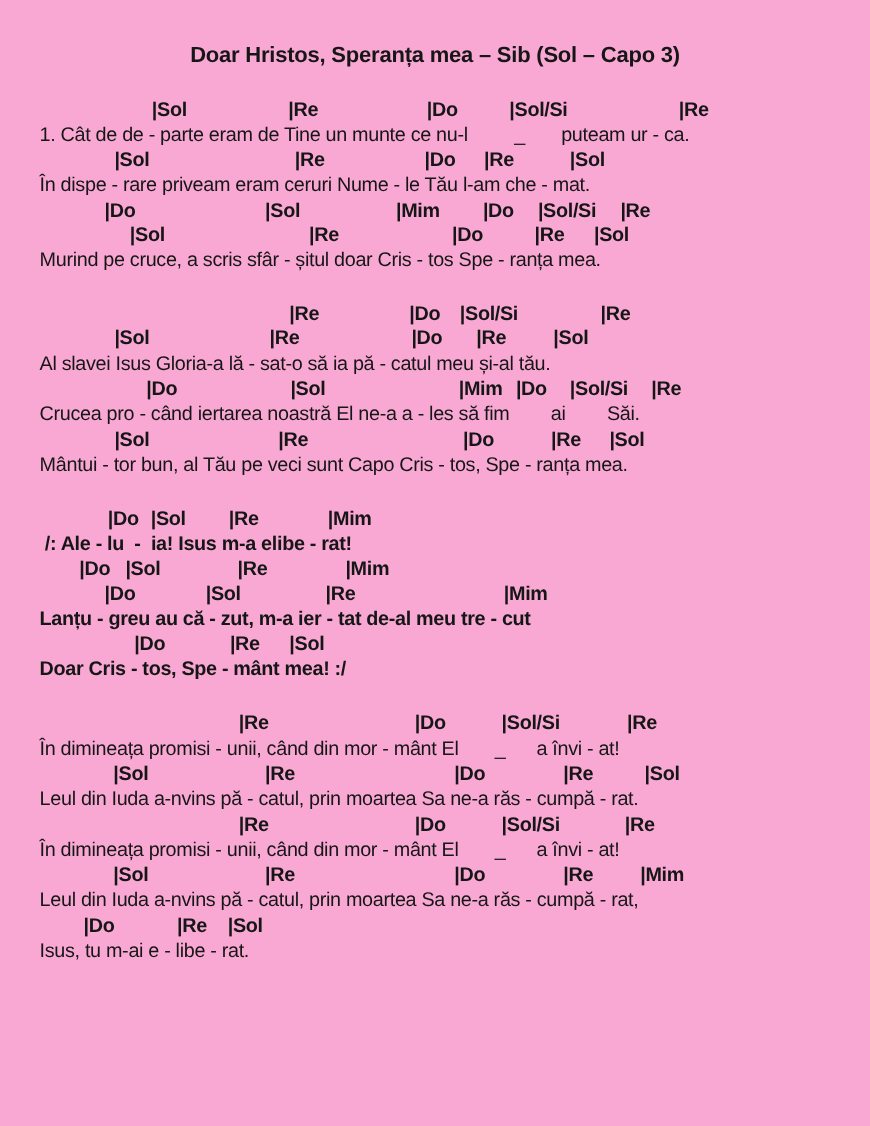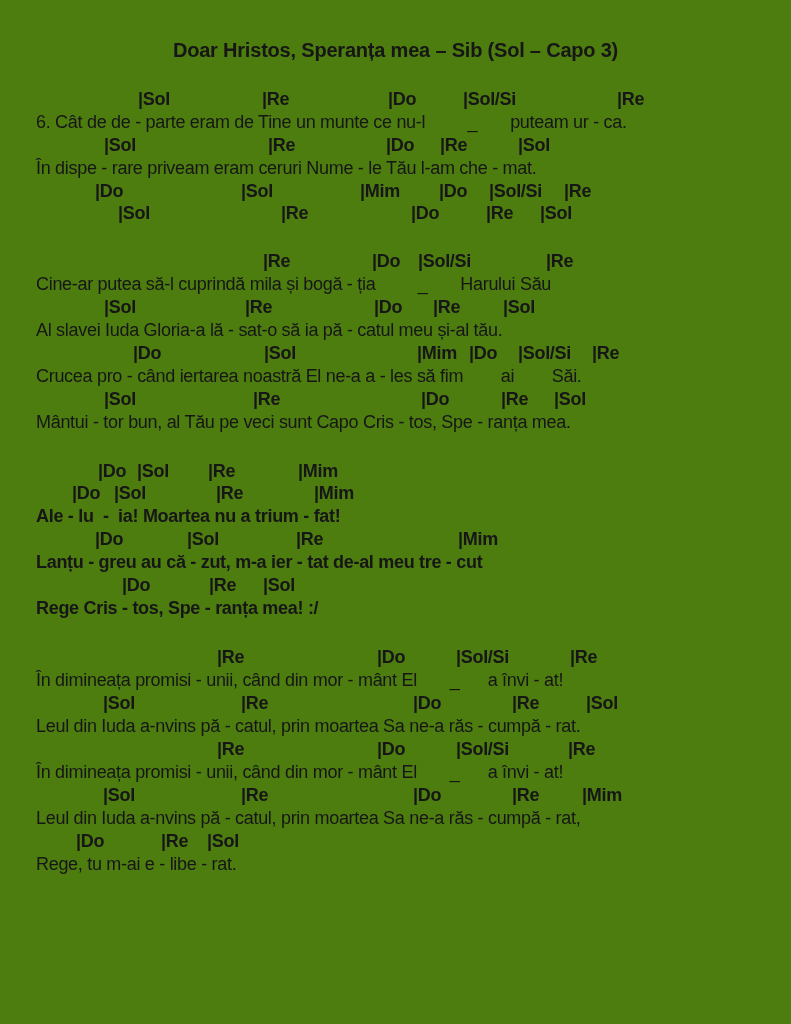--- a/index.html
+++ b/index.html
@@ -4,21 +4,21 @@
 <style>
   html, body {
     margin: 0;
     padding: 0;
     background: #ffffff;
   }
   .page {
     position: relative;
     width: 791px;
     height: 1024px;
-    background: #4d7c0f;
+    background: #f9a8d4;
     color: #161616;
     font-family: "Liberation Sans", sans-serif;
     overflow: hidden;
   }
   .title {
     margin: 0;
     padding-top: 38px;
     padding-bottom: 26px;
     text-align: center;
     font-size: 20px;
@@ -61,21 +61,21 @@
   <h1 class="title">Doar Hristos, Speranța mea – Sib (Sol – Capo 3)</h1>
   <div id="song-body">
       <section class="song-section">
         <div class="chord-line">
           <span class="chord" style="left: 138px;">|Sol</span>
           <span class="chord" style="left: 262px;">|Re</span>
           <span class="chord" style="left: 388px;">|Do</span>
           <span class="chord" style="left: 463px;">|Sol/Si</span>
           <span class="chord" style="left: 617px;">|Re</span>
         </div>
-        <div class="lyric-line">6. Cât de de - parte eram de Tine un munte ce nu-l         _       puteam ur - ca.</div>
+        <div class="lyric-line">1. Cât de de - parte eram de Tine un munte ce nu-l         _       puteam ur - ca.</div>
         <div class="chord-line">
           <span class="chord" style="left: 104px;">|Sol</span>
           <span class="chord" style="left: 268px;">|Re</span>
           <span class="chord" style="left: 386px;">|Do</span>
           <span class="chord" style="left: 440px;">|Re</span>
           <span class="chord" style="left: 518px;">|Sol</span>
         </div>
         <div class="lyric-line">În dispe - rare priveam eram ceruri Nume - le Tău l-am che - mat.</div>
         <div class="chord-line">
           <span class="chord" style="left: 95px;">|Do</span>
@@ -85,37 +85,37 @@
           <span class="chord" style="left: 489px;">|Sol/Si</span>
           <span class="chord" style="left: 564px;">|Re</span>
         </div>
         <div class="chord-line">
           <span class="chord" style="left: 118px;">|Sol</span>
           <span class="chord" style="left: 281px;">|Re</span>
           <span class="chord" style="left: 411px;">|Do</span>
           <span class="chord" style="left: 486px;">|Re</span>
           <span class="chord" style="left: 540px;">|Sol</span>
         </div>
+        <div class="lyric-line">Murind pe cruce, a scris sfâr - șitul doar Cris - tos Spe - ranța mea.</div>
       </section>
       <section class="song-section">
         <div class="chord-line">
           <span class="chord" style="left: 263px;">|Re</span>
           <span class="chord" style="left: 372px;">|Do</span>
           <span class="chord" style="left: 418px;">|Sol/Si</span>
           <span class="chord" style="left: 546px;">|Re</span>
         </div>
-        <div class="lyric-line">Cine-ar putea să-l cuprindă mila și bogă - ția         _       Harului Său</div>
         <div class="chord-line">
           <span class="chord" style="left: 104px;">|Sol</span>
           <span class="chord" style="left: 245px;">|Re</span>
           <span class="chord" style="left: 374px;">|Do</span>
           <span class="chord" style="left: 433px;">|Re</span>
           <span class="chord" style="left: 503px;">|Sol</span>
         </div>
-        <div class="lyric-line">Al slavei Iuda Gloria-a lă - sat-o să ia pă - catul meu și-al tău.</div>
+        <div class="lyric-line">Al slavei Isus Gloria-a lă - sat-o să ia pă - catul meu și-al tău.</div>
         <div class="chord-line">
           <span class="chord" style="left: 133px;">|Do</span>
           <span class="chord" style="left: 264px;">|Sol</span>
           <span class="chord" style="left: 417px;">|Mim</span>
           <span class="chord" style="left: 469px;">|Do</span>
           <span class="chord" style="left: 518px;">|Sol/Si</span>
           <span class="chord" style="left: 592px;">|Re</span>
         </div>
         <div class="lyric-line">Crucea pro - când iertarea noastră El ne-a a - les să fim        ai        Săi.</div>
         <div class="chord-line">
@@ -127,40 +127,40 @@
         </div>
         <div class="lyric-line">Mântui - tor bun, al Tău pe veci sunt Capo Cris - tos, Spe - ranța mea.</div>
       </section>
       <section class="song-section">
         <div class="chord-line">
           <span class="chord" style="left: 98px;">|Do</span>
           <span class="chord" style="left: 137px;">|Sol</span>
           <span class="chord" style="left: 208px;">|Re</span>
           <span class="chord" style="left: 298px;">|Mim</span>
         </div>
+        <div class="lyric-line bold"> /: Ale - lu  -  ia! Isus m-a elibe - rat!</div>
         <div class="chord-line">
           <span class="chord" style="left: 72px;">|Do</span>
           <span class="chord" style="left: 114px;">|Sol</span>
           <span class="chord" style="left: 216px;">|Re</span>
           <span class="chord" style="left: 314px;">|Mim</span>
         </div>
-        <div class="lyric-line bold">Ale - lu  -  ia! Moartea nu a trium - fat!</div>
         <div class="chord-line">
           <span class="chord" style="left: 95px;">|Do</span>
           <span class="chord" style="left: 187px;">|Sol</span>
           <span class="chord" style="left: 296px;">|Re</span>
           <span class="chord" style="left: 458px;">|Mim</span>
         </div>
         <div class="lyric-line bold">Lanțu - greu au că - zut, m-a ier - tat de-al meu tre - cut</div>
         <div class="chord-line">
           <span class="chord" style="left: 122px;">|Do</span>
           <span class="chord" style="left: 209px;">|Re</span>
           <span class="chord" style="left: 263px;">|Sol</span>
         </div>
-        <div class="lyric-line bold">Rege Cris - tos, Spe - ranța mea! :/</div>
+        <div class="lyric-line bold">Doar Cris - tos, Spe - mânt mea! :/</div>
       </section>
       <section class="song-section">
         <div class="chord-line">
           <span class="chord" style="left: 217px;">|Re</span>
           <span class="chord" style="left: 377px;">|Do</span>
           <span class="chord" style="left: 456px;">|Sol/Si</span>
           <span class="chord" style="left: 570px;">|Re</span>
         </div>
         <div class="lyric-line">În dimineața promisi - unii, când din mor - mânt El       _      a învi - at!</div>
         <div class="chord-line">
@@ -184,16 +184,16 @@
           <span class="chord" style="left: 413px;">|Do</span>
           <span class="chord" style="left: 512px;">|Re</span>
           <span class="chord" style="left: 582px;">|Mim</span>
         </div>
         <div class="lyric-line">Leul din Iuda a-nvins pă - catul, prin moartea Sa ne-a răs - cumpă - rat,</div>
         <div class="chord-line">
           <span class="chord" style="left: 76px;">|Do</span>
           <span class="chord" style="left: 161px;">|Re</span>
           <span class="chord" style="left: 207px;">|Sol</span>
         </div>
-        <div class="lyric-line">Rege, tu m-ai e - libe - rat.</div>
+        <div class="lyric-line">Isus, tu m-ai e - libe - rat.</div>
       </section>
     </div>
 </div>
 
 </body></html>

